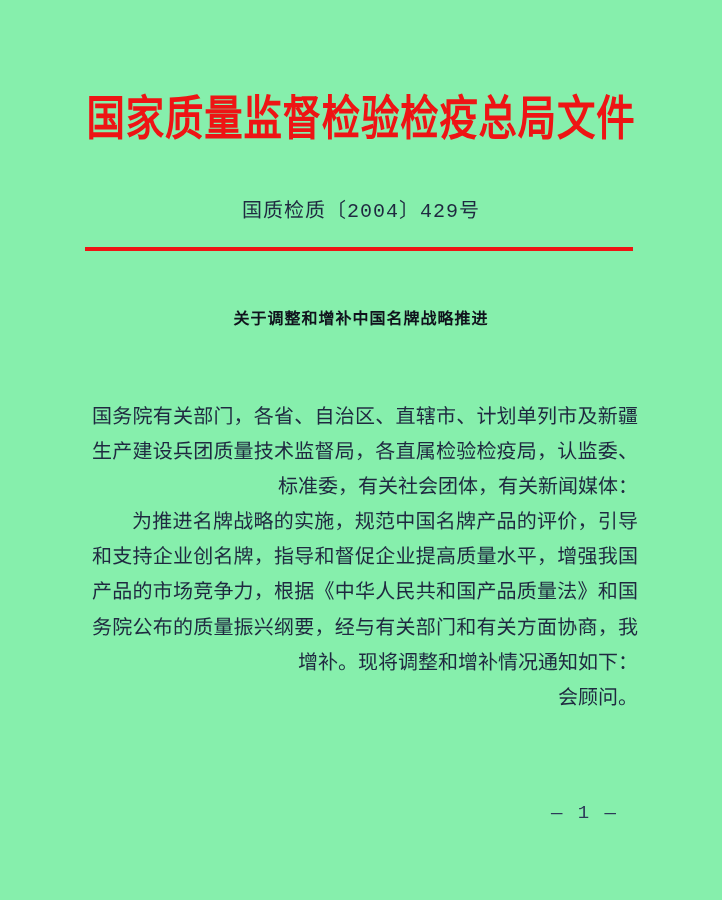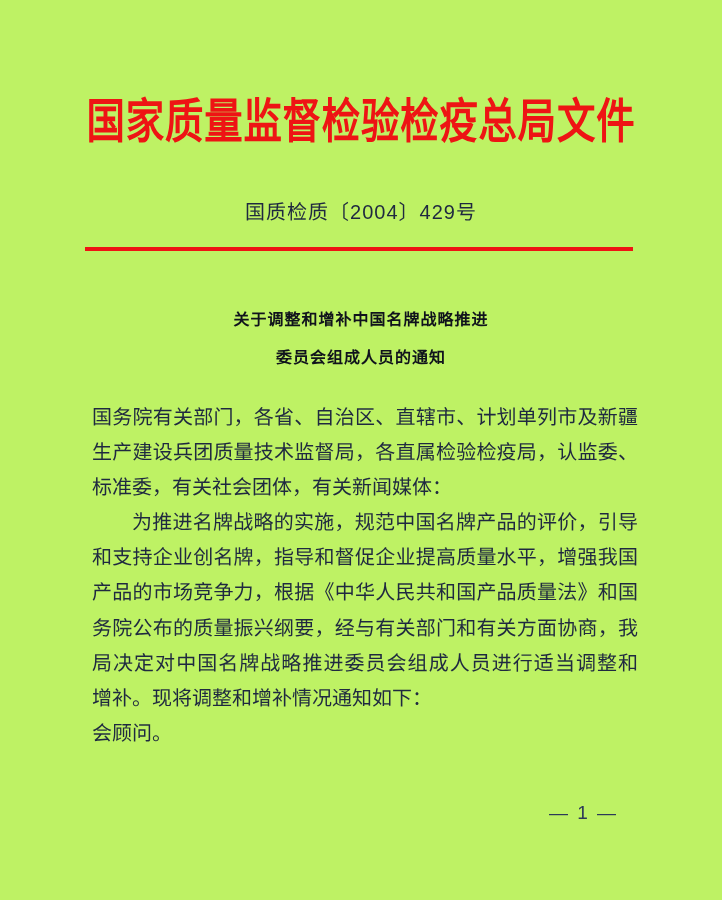--- a/index.html
+++ b/index.html
@@ -4,23 +4,23 @@
 <style>
   html, body {
     margin: 0;
     padding: 0;
     background: #ffffff;
   }
   .page {
     position: relative;
     width: 722px;
     height: 900px;
-    background: #bef264;
+    background: #86efac;
     overflow: hidden;
-    font-family: Liberation Sans, sans-serif;
+    font-family: Liberation Mono, monospace;
   }
 
   
   .letterhead {
     position: absolute;
     top: 96px;
     left: 0;
     width: 100%;
     text-align: center;
     font-size: 48px;
@@ -74,21 +74,21 @@
   .body-text {
     position: absolute;
     top: 400px;
     left: 92px;
     width: 546px;
     font-size: 20px;
     line-height: 35.1px;
     color: var(--ink, #1f2940);
   }
   .body-text .line {
-    text-align: left;
+    text-align: right;
   }
   .body-text .line.fill {
     text-align: justify;
     text-align-last: justify;
   }
   .body-text .line.indent {
     text-indent: 2em;
   }
 
   
@@ -109,32 +109,30 @@
 <div class="page">
 
   <div class="letterhead">国家质量监督检验检疫总局文件</div>
 
   <div class="doc-number">国质检质〔2004〕429号</div>
 
   <div class="red-divider"></div>
 
   <div class="doc-title">
     <div>关于调整和增补中国名牌战略推进</div>
-    <div>委员会组成人员的通知</div>
   </div>
 
   <div class="body-text">
 
   <div class="line fill">国务院有关部门，各省、自治区、直辖市、计划单列市及新疆</div>
       <div class="line fill">生产建设兵团质量技术监督局，各直属检验检疫局，认监委、</div>
       <div class="line">标准委，有关社会团体，有关新闻媒体：</div>
       <div class="line indent fill">为推进名牌战略的实施，规范中国名牌产品的评价，引导</div>
       <div class="line fill">和支持企业创名牌，指导和督促企业提高质量水平，增强我国</div>
       <div class="line fill">产品的市场竞争力，根据《中华人民共和国产品质量法》和国</div>
       <div class="line fill">务院公布的质量振兴纲要，经与有关部门和有关方面协商，我</div>
-      <div class="line fill">局决定对中国名牌战略推进委员会组成人员进行适当调整和</div>
       <div class="line">增补。现将调整和增补情况通知如下：</div>
       <div class="line">会顾问。</div>
     </div>
 
   <div class="page-number">— 1 —</div>
 
 </div>
 
 </body></html>

